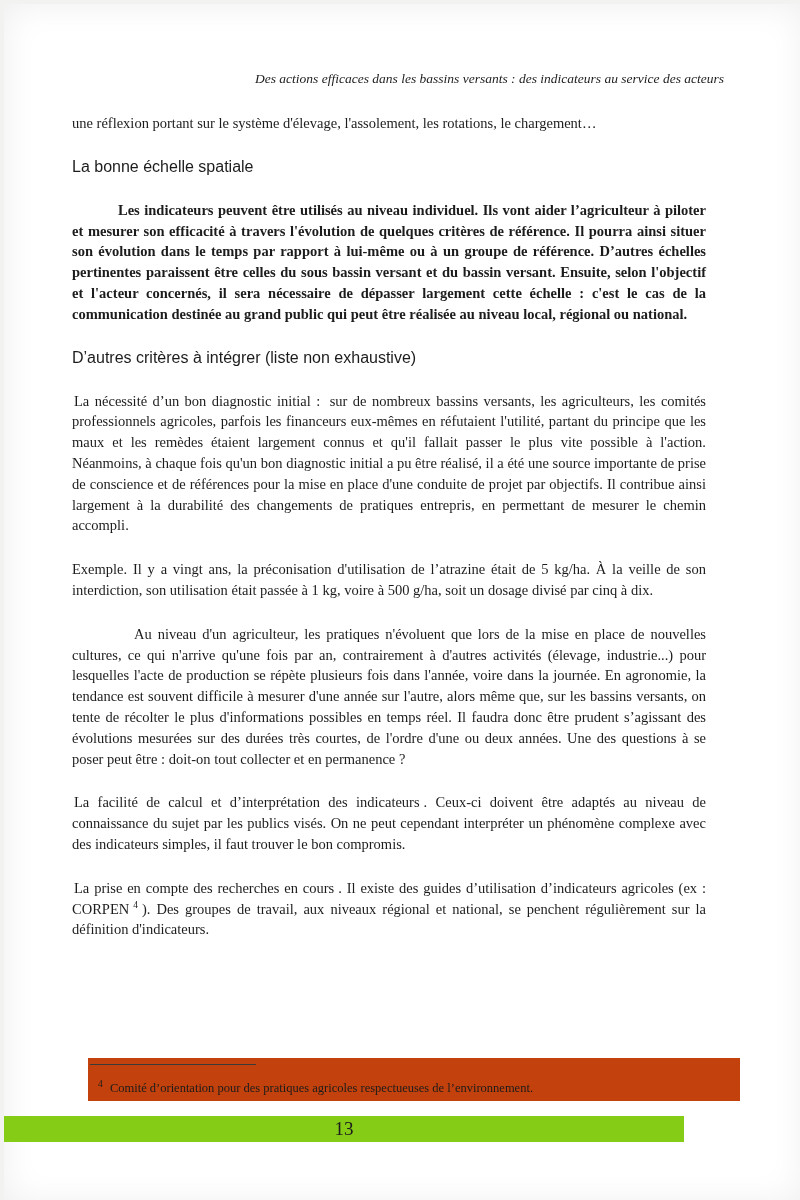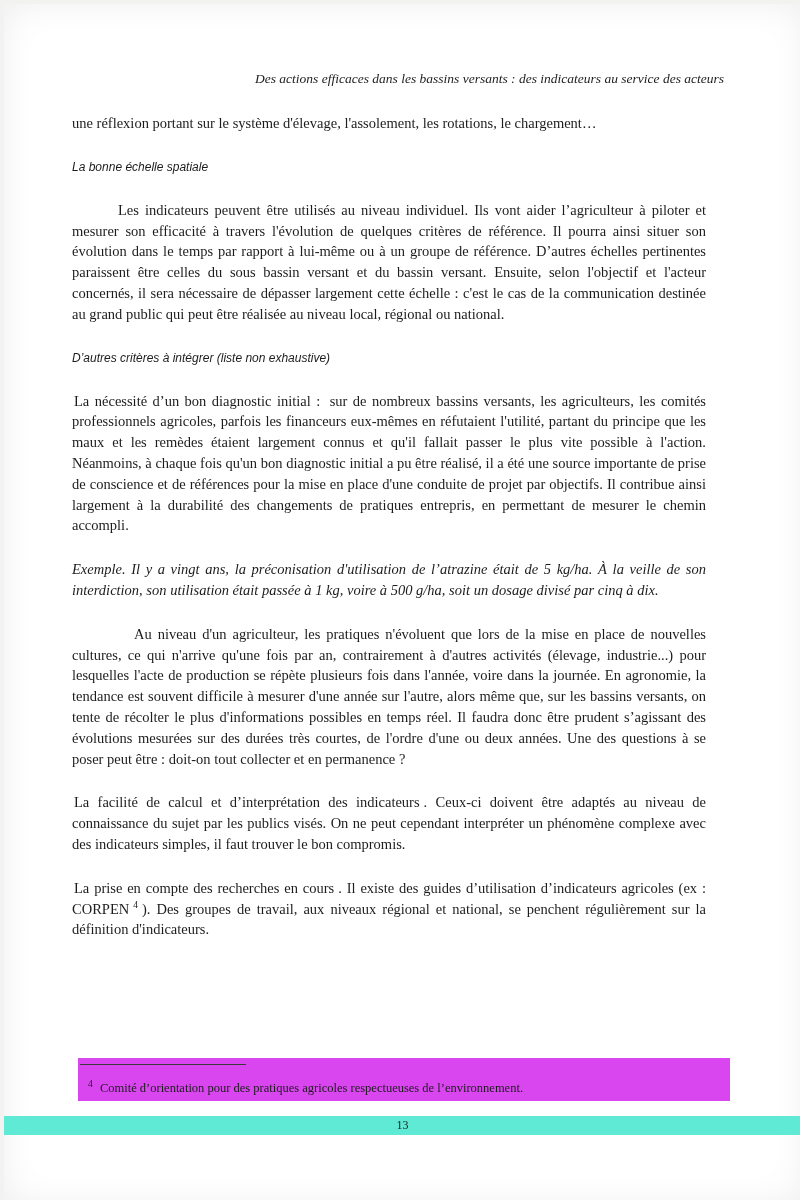--- a/index.html
+++ b/index.html
@@ -29,63 +29,62 @@
     top: 105px;
     left: 64px;
     width: 642px;
   }
   .para {
     font-size: 14.5px;
     line-height: 20.8px;
     text-align: justify;
     margin-bottom: 19px;
   }
-  .para.indent-small { text-indent: 46px; }
+  .para.indent-small { text-indent: 46px; font-weight: bold; }
   .para.indent-large { text-indent: 62px; }
-  .para.italic { font-style: italic; }
+  .para.italic { }
   .lead-italic { }
   .section-heading {
     font-family: "Liberation Sans", sans-serif;
-    font-style: italic;
     font-weight: normal;
-    font-size: 12px;
+    font-size: 16px;
     line-height: 20px;
     margin-bottom: 19px;
   }
   sup.fn-sup {
     font-size: 9.5px;
     vertical-align: super;
     line-height: 0;
   }
   .footnote-area {
     position: absolute;
-    left: 74px;
+    left: 84px;
     top: 1054px;
     width: 652px;
-    background: #d946ef;
+    background: #c2410c;
     padding-top: 6px;
   }
   .footnote-rule {
     width: 166px;
     border-top: 1px solid #3a3a3a;
     margin-bottom: 9px;
   }
   .footnote {
     font-size: 12.5px;
     line-height: 17px;
     padding-left: 6px;
   }
   .page-number {
     position: absolute;
     top: 1112px;
     left: 0;
-    width: 797px;
+    width: 680px;
     text-align: center;
-    font-size: 12px;
-    background: #5eead4;
+    font-size: 19px;
+    background: #84cc16;
   }
 </style>
 </head>
 <body>
 
 <div class="page">
 
   <div class="running-header">Des actions efficaces dans les bassins versants : des indicateurs au service des acteurs</div>
 
   <div class="page-body">

